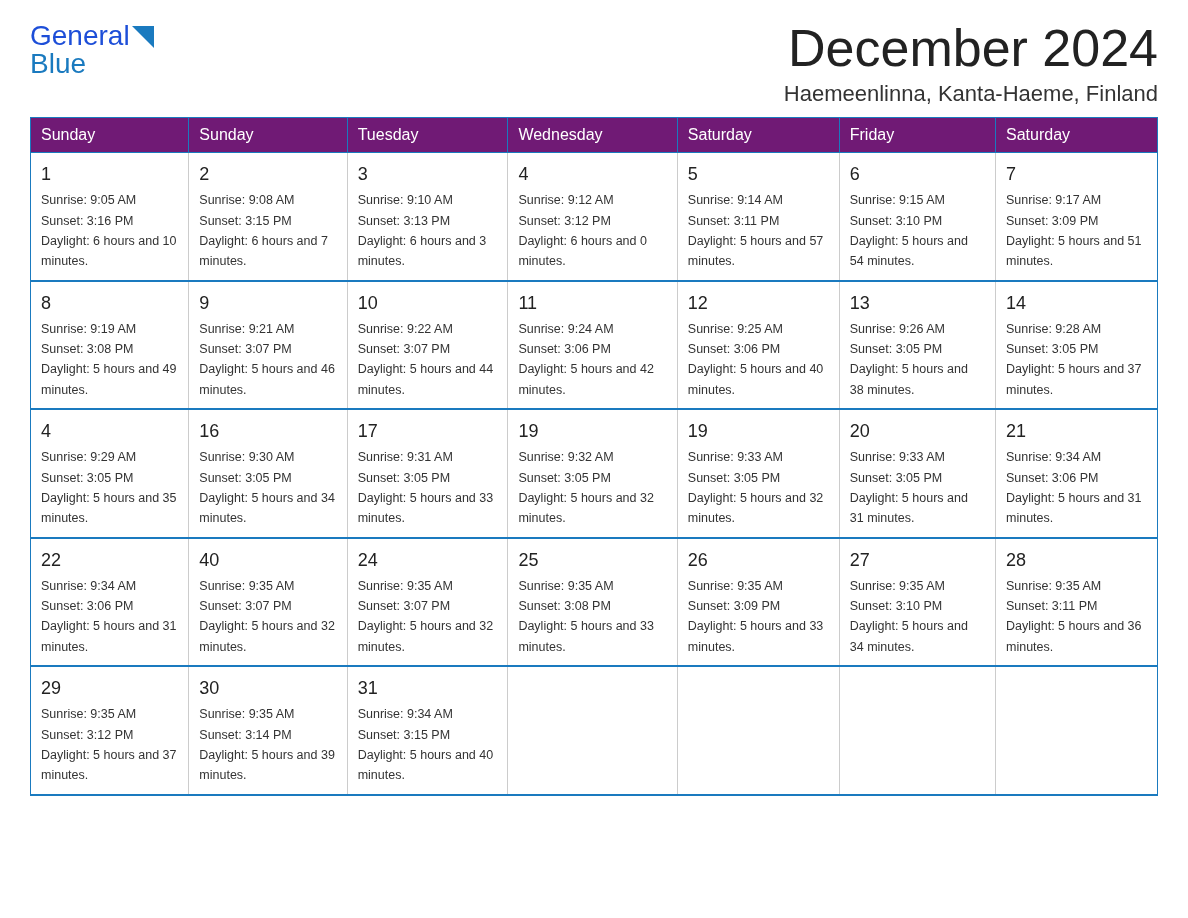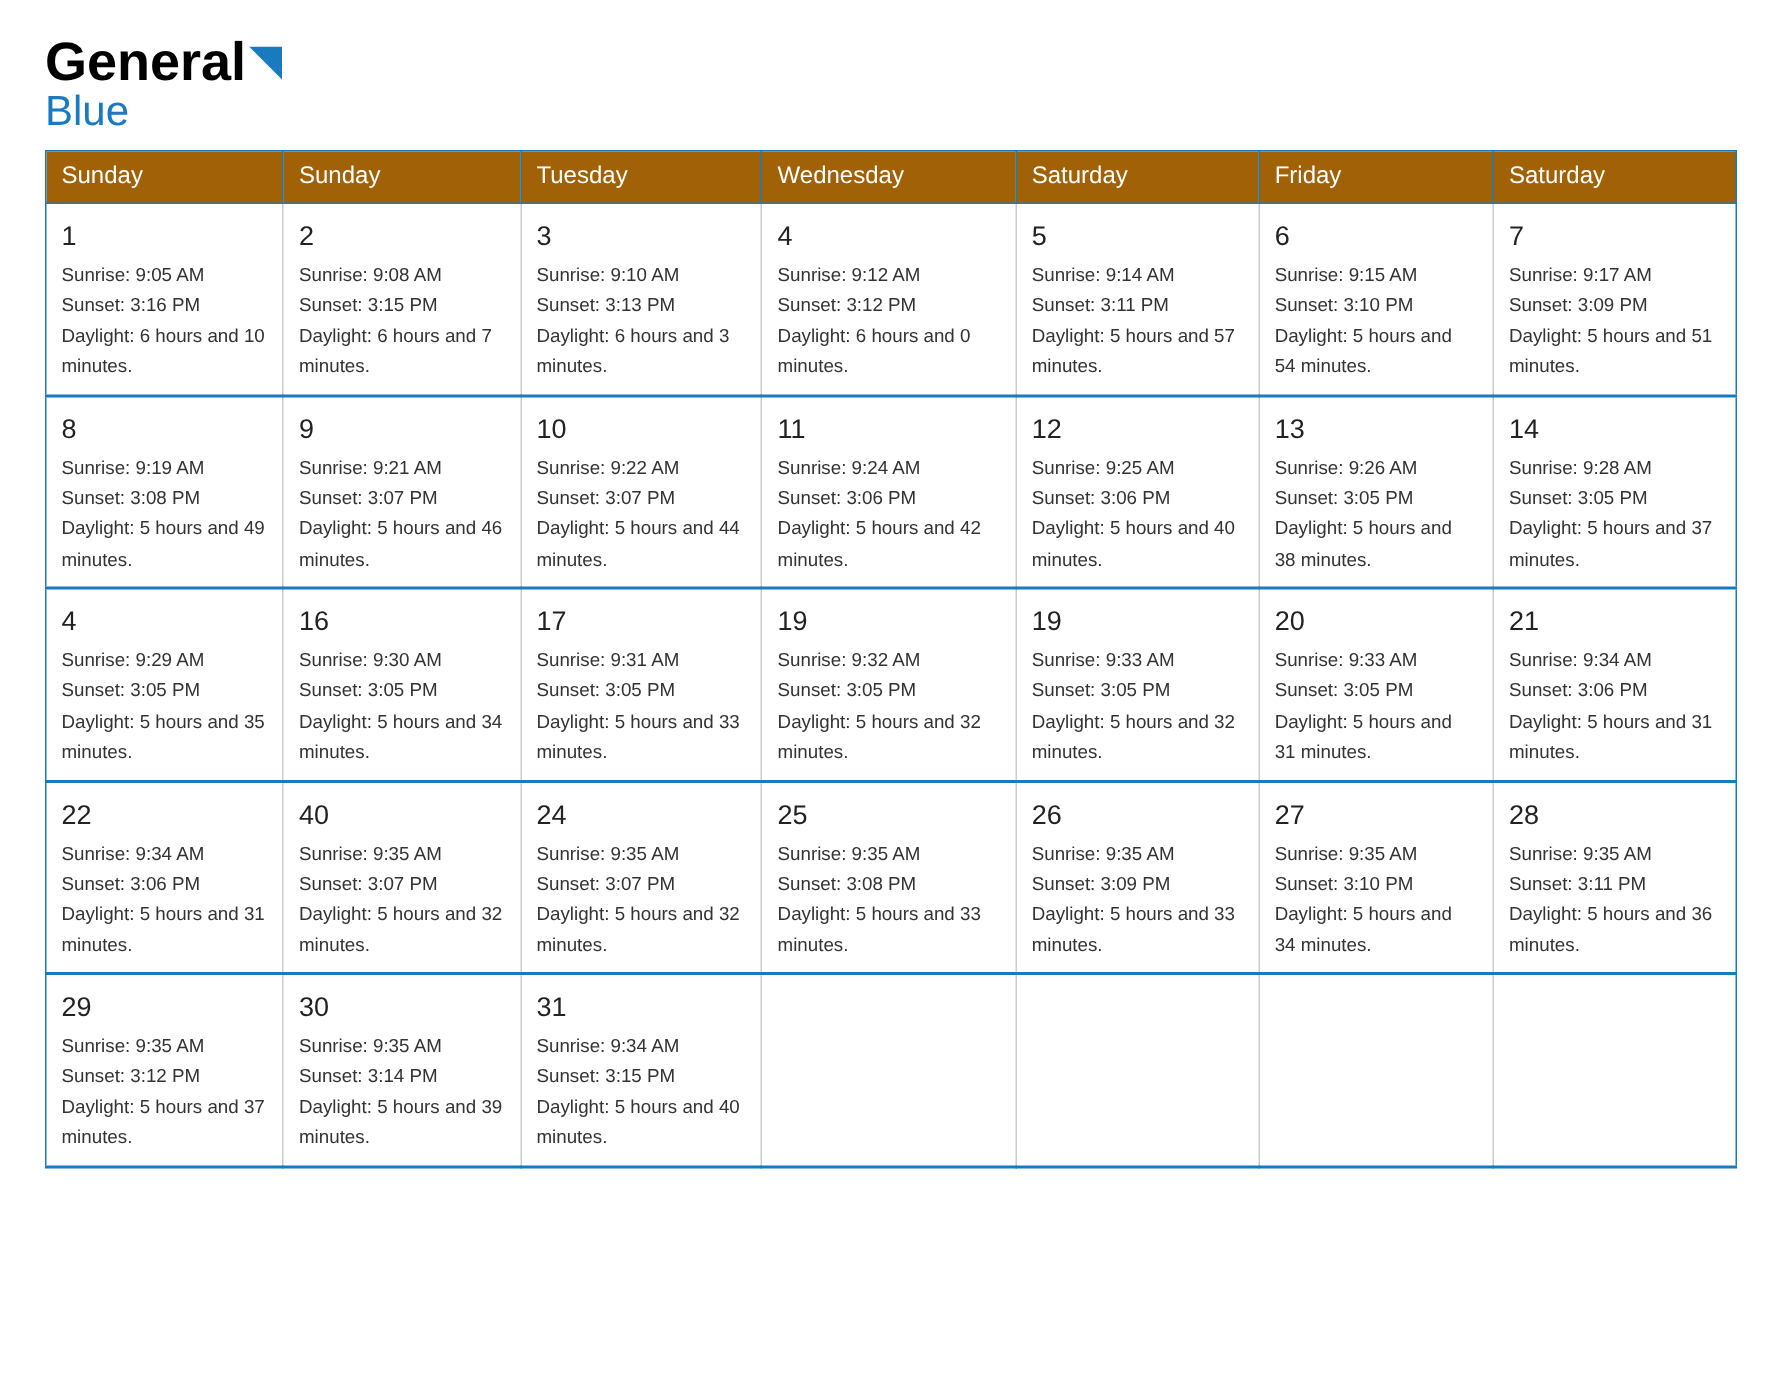--- a/index.html
+++ b/index.html
@@ -10,23 +10,23 @@
       width: 1188px;
       min-height: 918px;
     }
     .header {
       display: flex;
       justify-content: space-between;
       align-items: flex-start;
       margin-bottom: 10px;
     }
     .logo-text-general {
-      font-size: 36px;
-      font-weight: bold;
-      color: #000000;
+      font-size: 28px;
+      font-weight: normal;
+      color: #1d4ed8;
     }
     .logo-text-blue {
       font-size: 28px;
       font-weight: normal;
       color: #1a7abf;
     }
     .logo-wrapper {
       display: flex;
       flex-direction: column;
       align-items: flex-start;
@@ -48,21 +48,21 @@
       font-size: 22px;
       color: #333;
       margin-top: 4px;
     }
     table {
       width: 100%;
       border-collapse: collapse;
       margin-top: 10px;
     }
     thead tr {
-      background-color: #a16207;
+      background-color: #701a75;
     }
     thead th {
       color: #fff;
       font-size: 16px;
       font-weight: normal;
       padding: 8px 10px;
       text-align: left;
       border: 1px solid #1a7abf;
     }
     tbody tr {
@@ -109,20 +109,24 @@
 <div class="header">
   <div class="logo-wrapper">
     <div class="logo-top-line">
       <span class="logo-text-general">General</span>
       <svg width="22" height="22" viewBox="0 0 22 22" style="margin-left:2px;margin-top:2px;">
         <polygon points="0,0 22,0 22,22" fill="#1a7abf"></polygon>
       </svg>
     </div>
     <span class="logo-text-blue" style="margin-top:-4px;">Blue</span>
   </div>
+  <div class="title-section">
+    <div class="month-title">December 2024</div>
+    <div class="location-title">Haemeenlinna, Kanta-Haeme, Finland</div>
+  </div>
 </div>
 
 <table>
   <thead>
     <tr>
     <th>Sunday</th>
         <th>Sunday</th>
         <th>Tuesday</th>
         <th>Wednesday</th>
         <th>Saturday</th>

